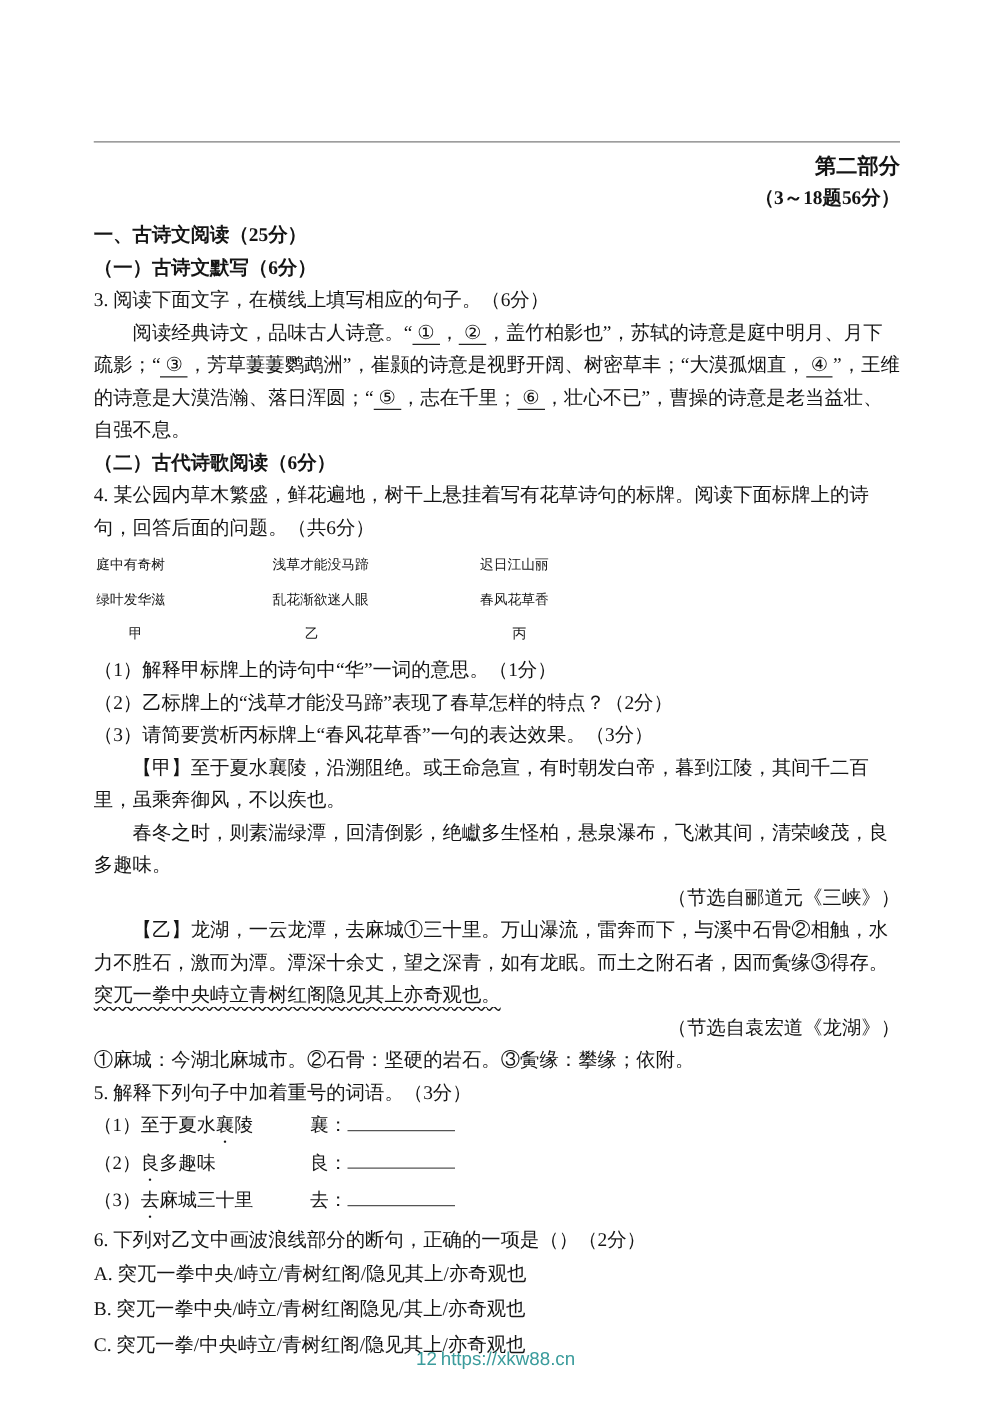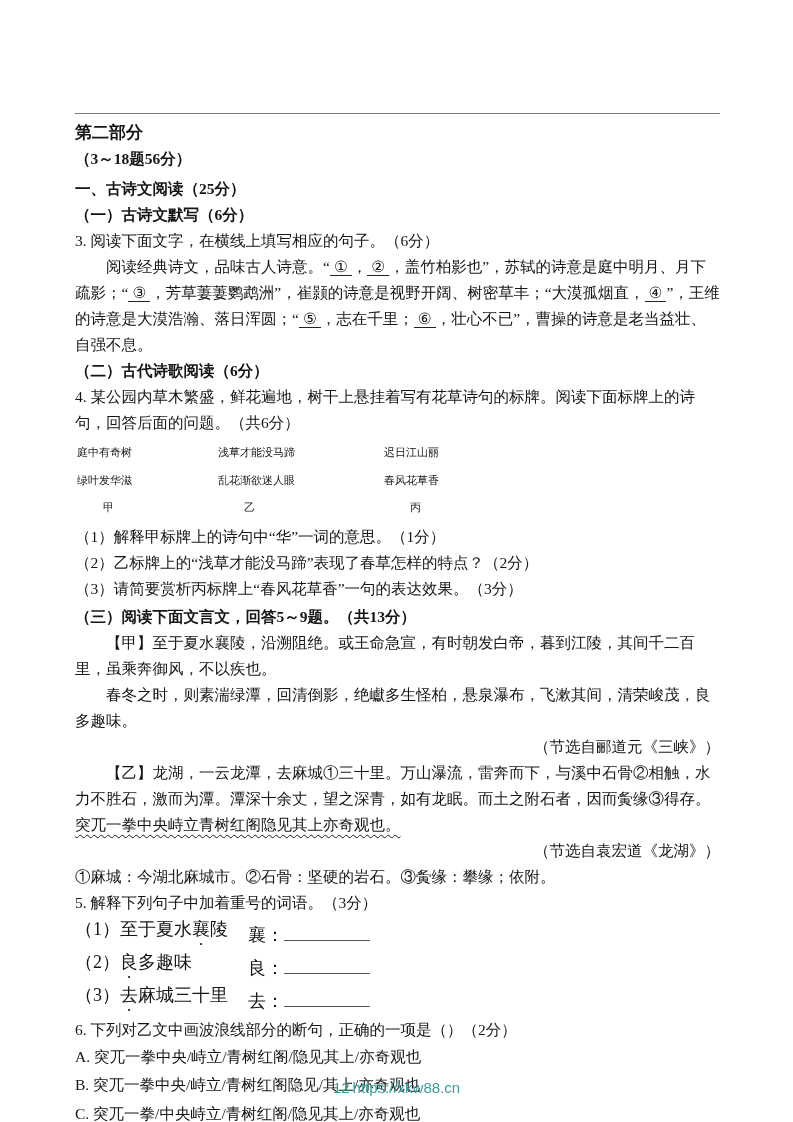--- a/index.html
+++ b/index.html
@@ -10,21 +10,21 @@
     margin:0 auto;
     background:#ffffff;
     color:#151515;
     font-family:"Liberation Serif","DejaVu Serif",serif;
     padding:113px 73px 0 75px;
     overflow:hidden;
   }
   .top-rule { border:none; border-top:1px solid #7d7d7d; margin:0 0 5px 0; }
   .t  { font-size:15.5px; line-height:26px; }
   .h  { font-weight:bold; }
-  .center { text-align:left; }
+  .center { text-align:right; }
   .right  { text-align:right; }
   .ind { text-indent:2em; }
   .part-title { font-size:17px; line-height:27px; }
   .mt2 { margin-top:2px; }
   .mt4 { margin-top:4px; }
   .ublank { border-bottom:1px solid #222; padding:0 4px; }
   .wavy {
     text-decoration:underline;
     text-decoration-style:wavy;
     text-decoration-thickness:1px;
@@ -35,21 +35,21 @@
     -webkit-text-emphasis-position:under right;
     text-emphasis:filled dot;
     text-emphasis-position:under right;
   }
   .signs { display:flex; margin:3px 0 2px 2px; }
   .signs .col1 { width:141px; }
   .signs .col2 { width:152px; }
   .signs .col3 { flex:1;margin-left:14px; }
   .signs div { font-size:11px; line-height:27.5px; }
   .sign-label { padding-left:26px; }
-  .q5-row { display:flex; font-size:18px; line-height:27px;align-items:flex-end; }
+  .q5-row { display:flex; font-size:15px; line-height:27px; }
   .q5-left { width:173px; flex:none; }
   .blankline { display:inline-block; width:86px; height:1em; border-bottom:1px solid #555; vertical-align:baseline; }
   .opt { font-size:15.5px; line-height:28.5px; }
   .footer {
     position:absolute; left:0; right:0; bottom:26px;
     text-align:center;
     font-size:15px;
     font-family:Liberation Sans, sans-serif;
     color:#3b9c9c;
   }
@@ -90,21 +90,20 @@
       <div>迟日江山丽</div>
       <div>春风花草香</div>
       <div class="sign-label">丙</div>
     </div>
   </div>
 
   <div class="t">（1）解释甲标牌上的诗句中“华”一词的意思。（1分）</div>
   <div class="t">（2）乙标牌上的“浅草才能没马蹄”表现了春草怎样的特点？（2分）</div>
   <div class="t">（3）请简要赏析丙标牌上“春风花草香”一句的表达效果。（3分）</div>
 
-  <div class="t h mt2">（三）阅读下面文言文，回答5～9题。（共13分）</div>
 
   <p class="t ind">【甲】至于夏水襄陵，沿溯阻绝。或王命急宣，有时朝发白帝，暮到江陵，其间千二百里，虽乘奔御风，不以疾也。</p>
   <p class="t ind">春冬之时，则素湍绿潭，回清倒影，绝巘多生怪柏，悬泉瀑布，飞漱其间，清荣峻茂，良多趣味。</p>
   <div class="t right">（节选自郦道元《三峡》）</div>
 
   <p class="t ind"><span>【乙】龙湖，一云龙潭，去麻城①三十里。万山瀑流，雷奔而下，与溪中石骨②相触，水力不胜石，激而为潭。潭深十余丈，望之深青，如有龙眠。而土之附石者，因而夤缘③得存。</span><span class="wavy">突兀一拳中央峙立青树红阁隐见其上亦奇观也。</span></p>
   <div class="t right">（节选自袁宏道《龙湖》）</div>
 
   <div class="t">①麻城：今湖北麻城市。②石骨：坚硬的岩石。③夤缘：攀缘；依附。</div>
 

